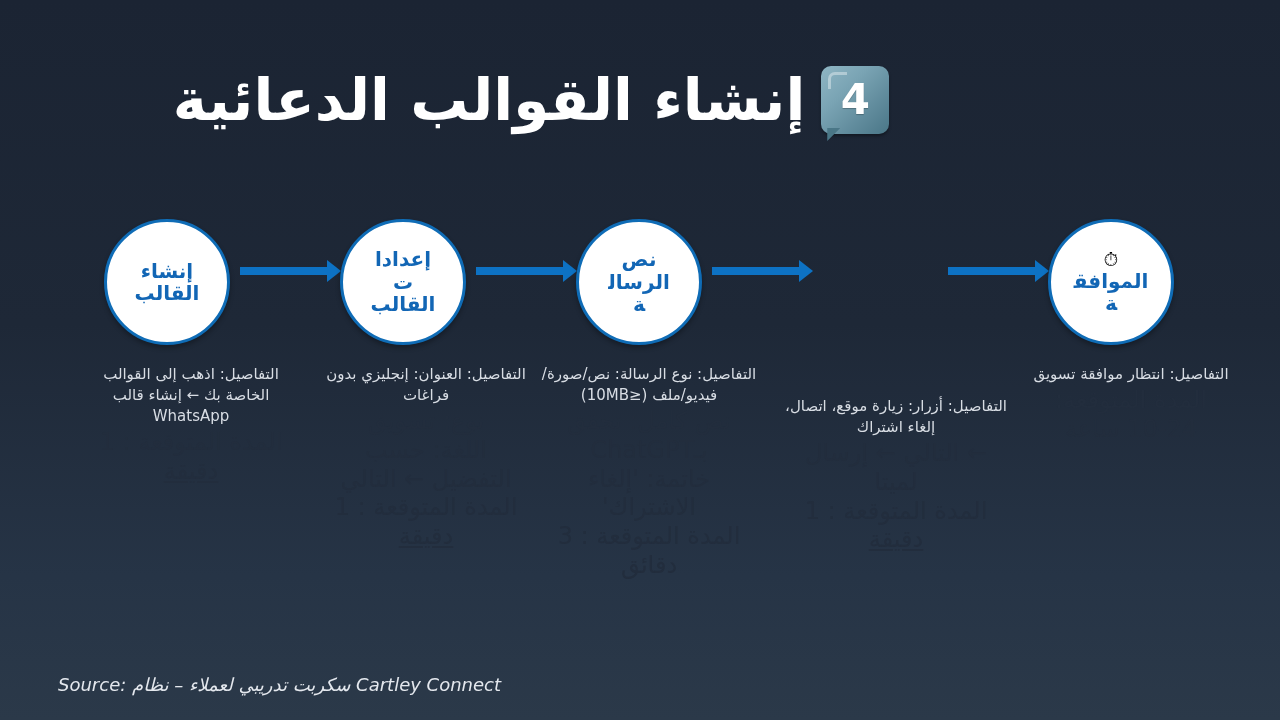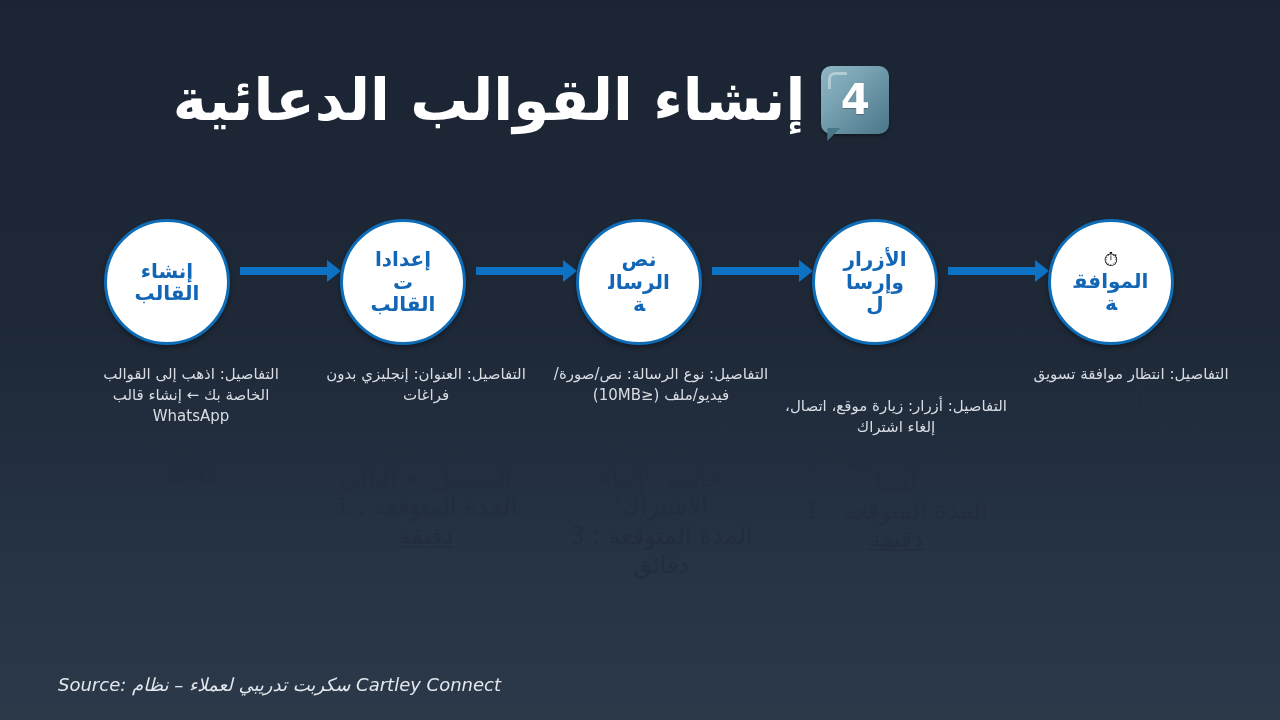--- a/index.html
+++ b/index.html
@@ -169,21 +169,21 @@
     font-size: 24px;
     line-height: 1.2;
     color: #222d3d;
     direction: rtl;
     margin-top: 1px;
   }
   .detail-body .ul { text-decoration: underline; }
 
   #col-0 { left: 20px; }
   #col-1 { left: 255px; }
-  #col-2 { left: 490px; }
+  #col-2 { left: 478px; }
   #col-3 { left: 725px; margin-top: 32px; }
   #col-4 { left: 960px; }
 
   
   #source {
     position: absolute;
     left: 58px;
     top: 654px;
     font-size: 18px;
     font-style: italic;
@@ -214,23 +214,20 @@
   <div class="node" id="node-1">
     <span class="node-label">إعدادات القالب</span>
   </div>
   <div class="arrow" id="arrow-1"></div>
 
   <div class="node" id="node-2">
     <span class="node-label">نص الرسالة</span>
   </div>
   <div class="arrow" id="arrow-2"></div>
 
-  <div class="node" id="node-3">
-    <span class="node-label">الأزرار وإرسال</span>
-  </div>
   <div class="arrow" id="arrow-3"></div>
 
   <div class="node has-icon" id="node-4">
     <span class="node-icon">⏱</span>
     <span class="node-label">الموافقة</span>
   </div>
 
 </div>
 
 <div id="details">

